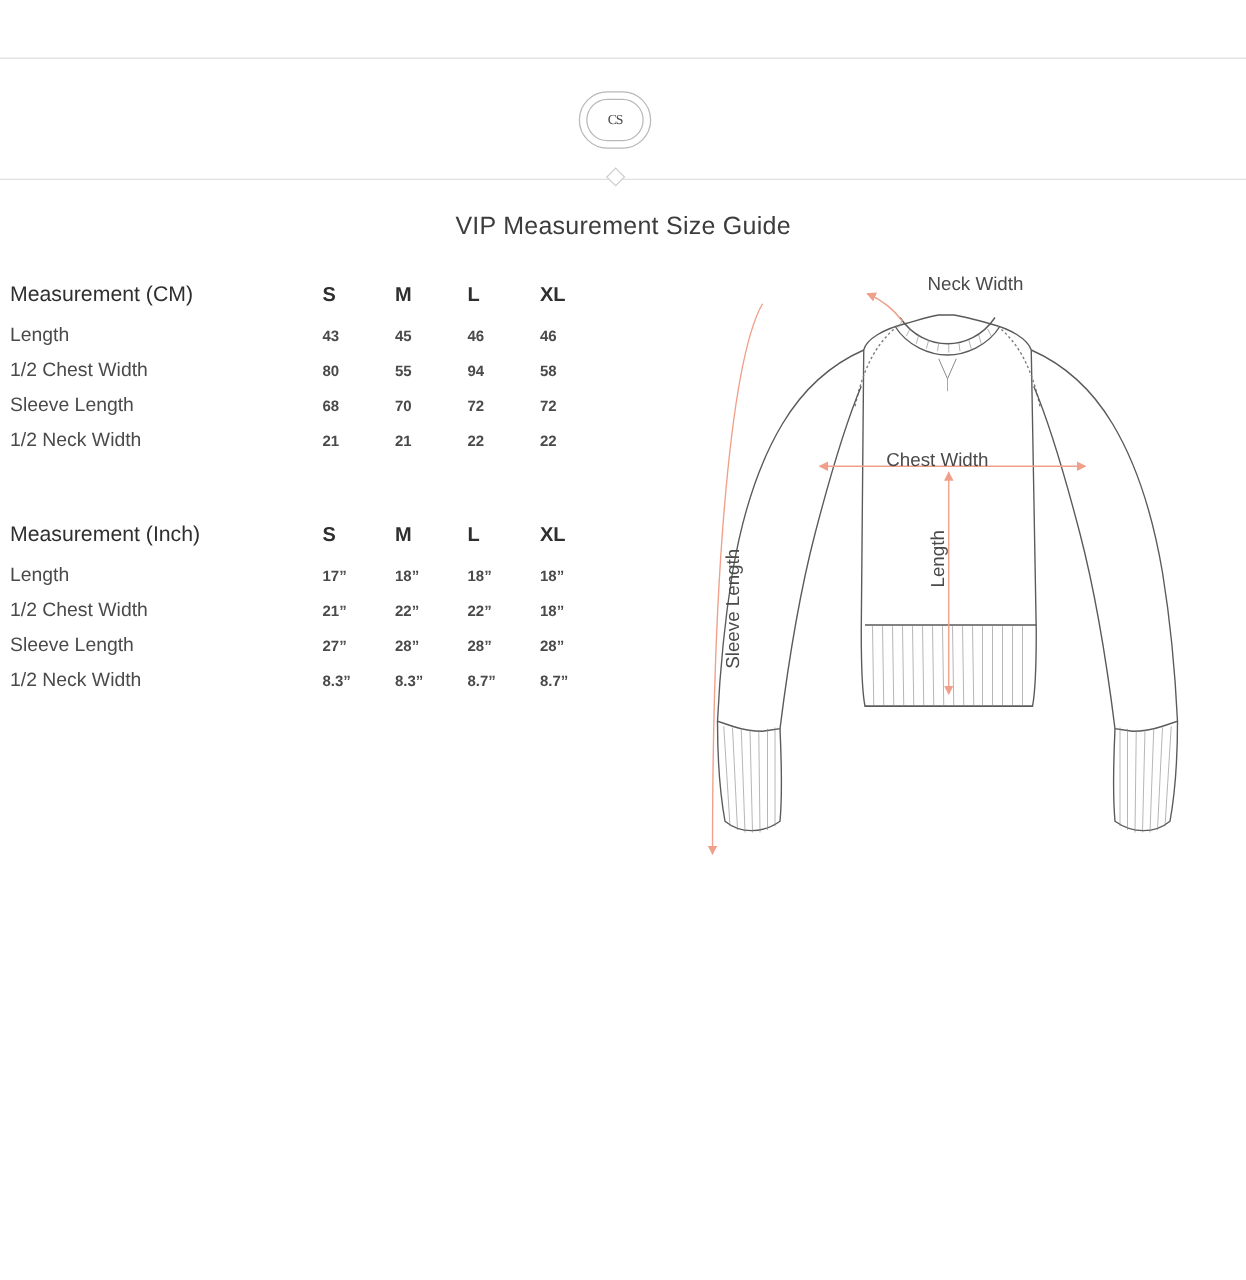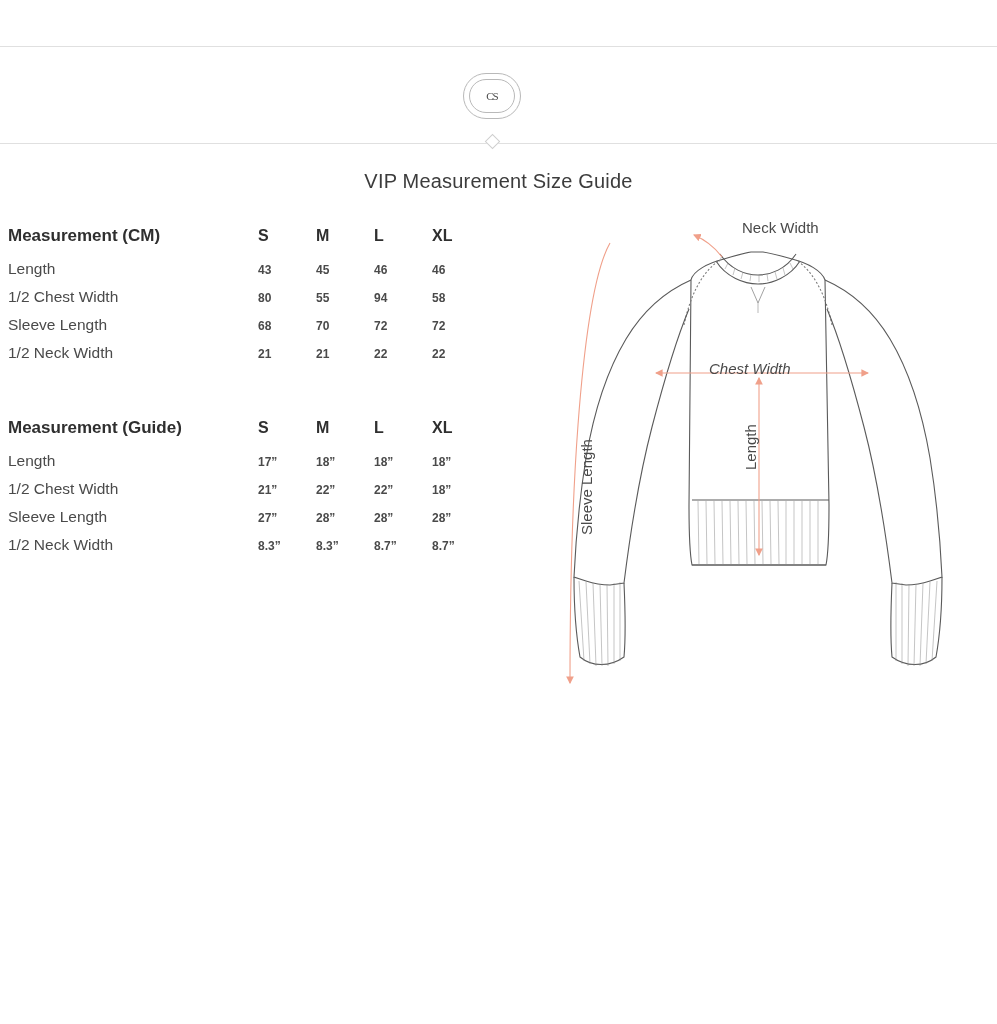--- a/index.html
+++ b/index.html
@@ -92,21 +92,21 @@
   .table-in { top: 418px; }
 
   .trow {
     display: flex;
     align-items: baseline;
     height: 28px;
   }
   .thead .c0 {
     font-size: 17px;
     color: #2f2f2f;
-    font-weight: bold;
+    font-weight: normal;
   }
   .thead .cell {
     font-size: 16px;
     color: #2f2f2f;
     font-weight: bold;
   }
   .c0 {
     width: 250px;
     font-size: 15.5px;
     color: #4a4a4a;
@@ -129,21 +129,21 @@
   }
   svg { display: block; }
 
   .lbl {
     position: absolute;
     font-size: 15px;
     color: #4a4a4a;
     white-space: nowrap;
   }
   .lbl-neck { left: 700px; top: 220px; margin-left: 42px; }
-  .lbl-chest { left: 709px; top: 367px; font-style: italic; }
+  .lbl-chest { left: 709px; top: 367px; }
 </style>
 </head>
 <body>
 
 <div class="page">
 
   <div class="rule rule-top"></div>
   <div class="rule rule-bottom"></div>
 
   <div class="logo-badge">
@@ -186,21 +186,21 @@
       <div class="c0">1/2 Neck Width</div>
       <div class="cell">21</div>
       <div class="cell">21</div>
       <div class="cell">22</div>
       <div class="cell">22</div>
     </div>
   </div>
 
   <div class="table table-in">
     <div class="trow thead">
-      <div class="c0">Measurement (Guide)</div>
+      <div class="c0">Measurement (Inch)</div>
       <div class="cell">S</div>
       <div class="cell">M</div>
       <div class="cell">L</div>
       <div class="cell">XL</div>
     </div>
     <div class="trow">
       <div class="c0">Length</div>
       <div class="cell">17”</div>
       <div class="cell">18”</div>
       <div class="cell">18”</div>

